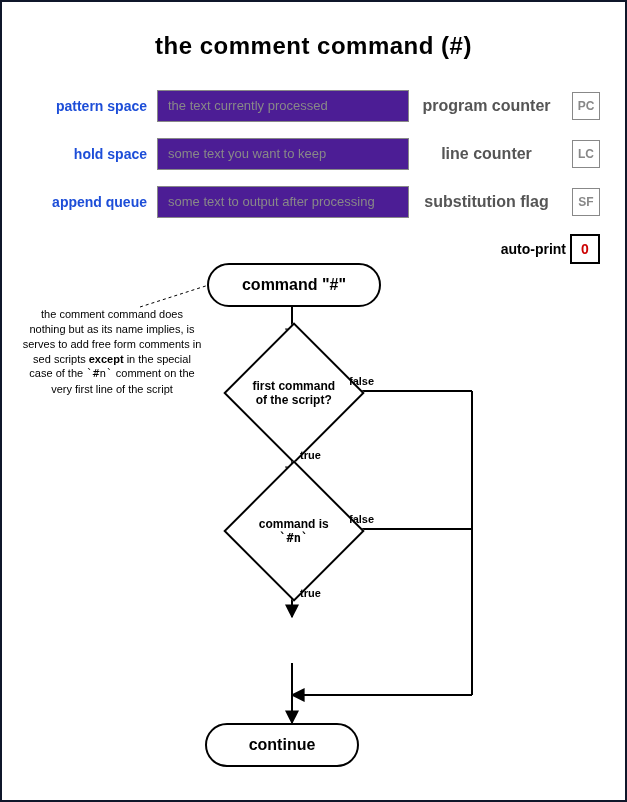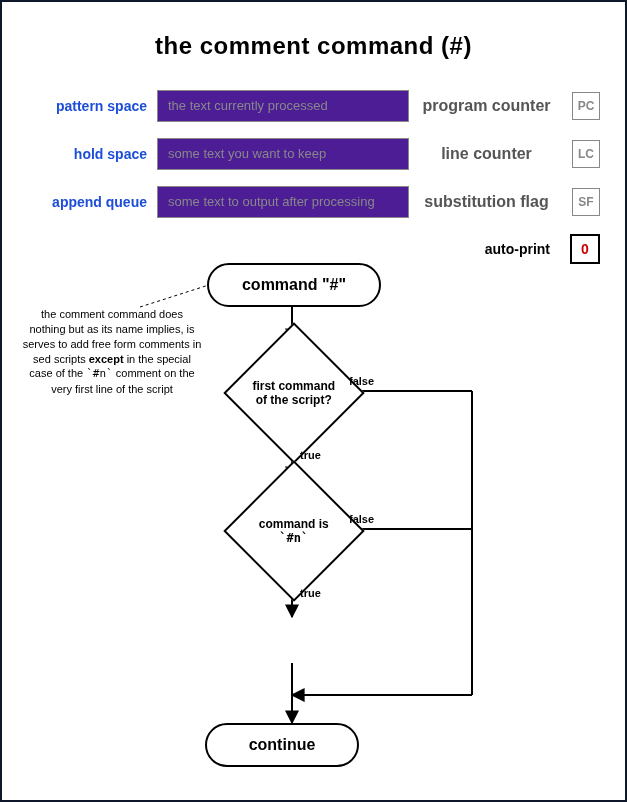--- a/index.html
+++ b/index.html
@@ -68,21 +68,21 @@
     align-items: center;
     justify-content: center;
     font-size: 12px;
     color: #888;
     font-weight: 600;
   }
   .auto-print-row {
     display: flex;
     align-items: center;
     justify-content: flex-end;
-    gap: 20px;
+    gap: 4px;
     margin-top: 16px;
   }
   .auto-print-label {
     font-weight: 900;
     font-size: 14px;
     color: #000;
   }
   .auto-print-box {
     width: 26px;
     height: 26px;

